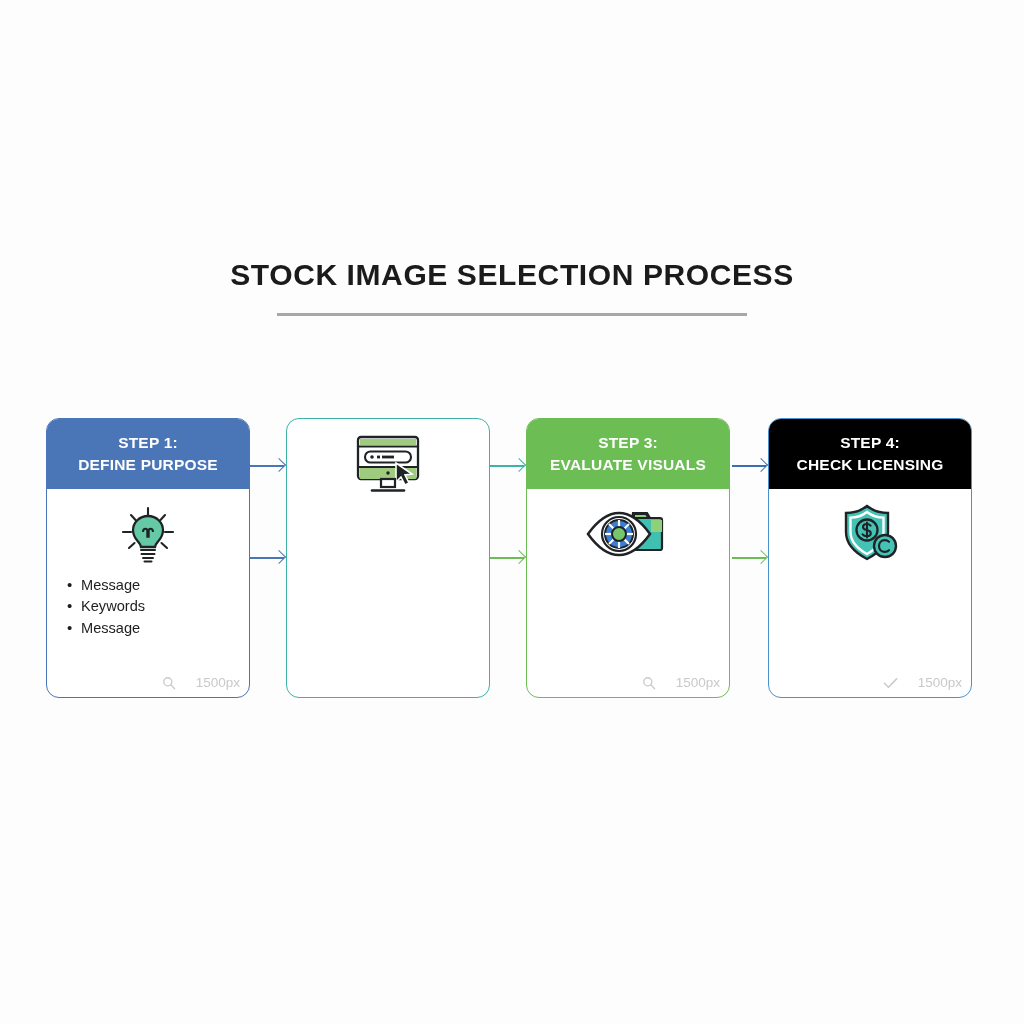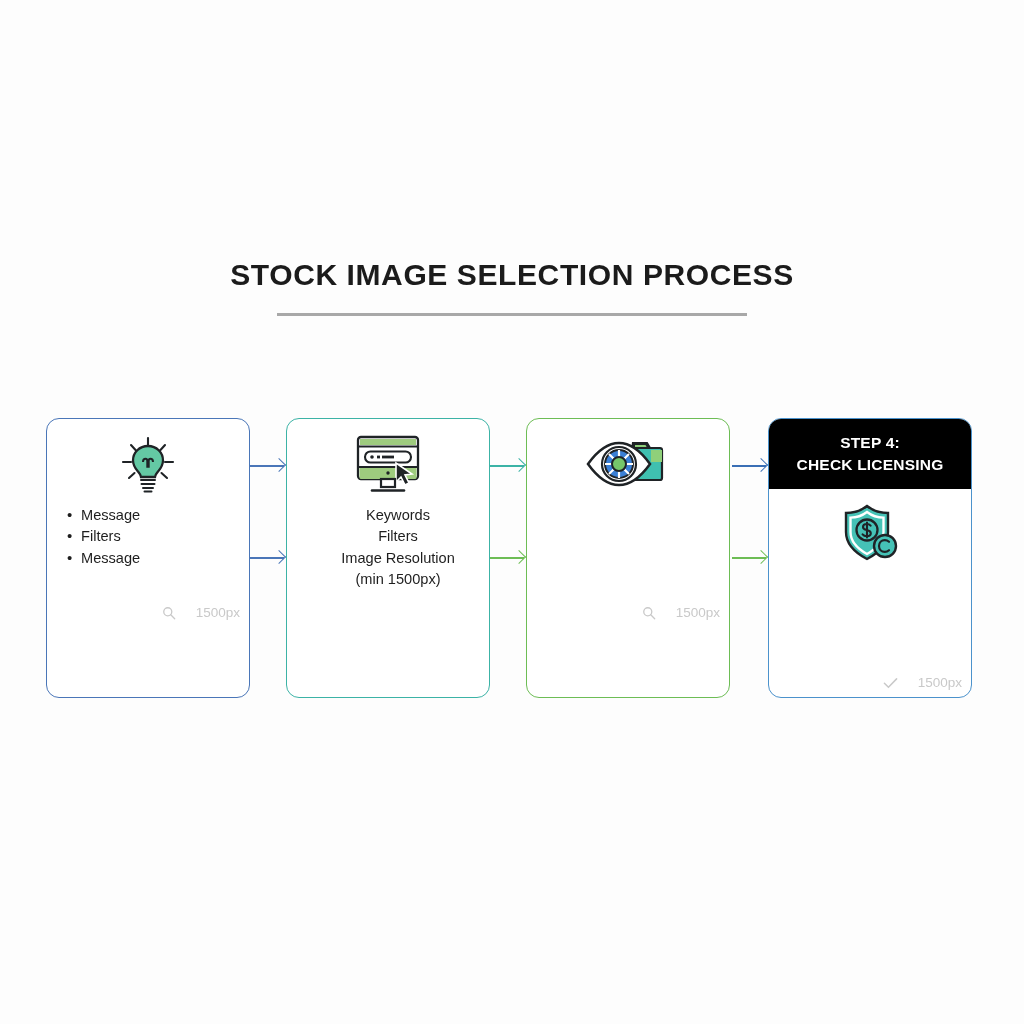--- a/index.html
+++ b/index.html
@@ -175,20 +175,24 @@
 <body>
 
 <div id="title-block">
   <div id="page-title">STOCK IMAGE SELECTION PROCESS</div>
   <div id="title-rule"></div>
 </div>
 
 <div id="flow-row">
 
   <div class="card c1">
+    <div class="card-header">
+      <span>STEP 1:</span>
+      <span>DEFINE PURPOSE</span>
+    </div>
     <div class="card-body">
       <div class="icon-wrap">
         <svg width="62" height="62" viewBox="0 0 62 62">
           <g stroke="#1f2326" stroke-width="2.1" stroke-linecap="round" fill="none">
             <line x1="31" y1="4" x2="31" y2="12"></line>
             <line x1="14" y1="11" x2="19" y2="16.5"></line>
             <line x1="48" y1="11" x2="43" y2="16.5"></line>
             <line x1="6" y1="28" x2="14" y2="28"></line>
             <line x1="56" y1="28" x2="48" y2="28"></line>
             <line x1="12" y1="44" x2="17.5" y2="39"></line>
@@ -200,21 +204,21 @@
             <line x1="24" y1="46" x2="38" y2="46"></line>
             <line x1="24.5" y1="50" x2="37.5" y2="50"></line>
             <line x1="26" y1="54" x2="36" y2="54"></line>
             <path d="M27.5 57.5h7"></path>
           </g>
         </svg>
       </div>
       <div class="body-text">
         <ul class="bullet-list">
           <li class="bullet">Message</li>
-          <li class="bullet">Filters</li>
+          <li class="bullet">Keywords</li>
           <li class="bullet">Message</li>
         </ul>
       </div>
       <div class="watermark">
         <span>
           <svg width="14" height="14" viewBox="0 0 16 16">
             <circle cx="6.6" cy="6.6" r="4.6" fill="none" stroke="#c9c9c9" stroke-width="1.5"></circle>
             <line x1="10" y1="10" x2="14.5" y2="14.5" stroke="#c9c9c9" stroke-width="1.5" stroke-linecap="round"></line>
           </svg>
         </span>
@@ -235,32 +239,28 @@
           <rect x="13" y="18.5" width="46" height="11" rx="5.5" fill="#ffffff" stroke="#1f2326" stroke-width="2.1"></rect>
           <circle cx="20" cy="24" r="1.8" fill="#1f2326"></circle>
           <rect x="25" y="22.6" width="3" height="2.8" fill="#1f2326"></rect>
           <rect x="30" y="22.6" width="12" height="2.8" fill="#1f2326"></rect>
           <circle cx="36" cy="40" r="1.7" fill="#1f2326"></circle>
           <path d="M44 30l0 19 5-5 4 8 4-2-4-8 7-1z" fill="#1f2326" stroke="#ffffff" stroke-width="1.6"></path>
           <rect x="29" y="46" width="14" height="8" fill="#ffffff" stroke="#1f2326" stroke-width="2.2"></rect>
           <line x1="20" y1="57.5" x2="52" y2="57.5" stroke="#1f2326" stroke-width="2.6" stroke-linecap="round"></line>
         </svg>
       </div>
-      <div class="body-text centered">
-        <ul class="bullet-list">
-          <li>Keywords</li>
-          <li>Filters</li>
-          <li>Image Resolution</li>
-          <li>(min 1500px)</li>
-        </ul>
-      </div>
     </div>
   </div>
 
   <div class="card c3">
+    <div class="card-header">
+      <span>STEP 3:</span>
+      <span>EVALUATE VISUALS</span>
+    </div>
     <div class="card-body">
       <div class="icon-wrap">
         <svg width="86" height="60" viewBox="0 0 86 60">
           <path d="M48 8h14l3 5h10a2 2 0 0 1 2 2v28a2 2 0 0 1-2 2H44z" fill="#3fc0b0" stroke="#1f2326" stroke-width="2.2"></path>
           <path d="M49 9h12l2.4 4H49z" fill="#8fd07a" stroke="#1f2326" stroke-width="2"></path>
           <path d="M66 15h11v12H66z" fill="#8fd07a"></path>
           <path d="M3 29c10-14 20-21 31-21s21 7 31 21c-10 14-20 21-31 21S13 43 3 29z" fill="#ffffff" stroke="#1f2326" stroke-width="2.5"></path>
           <circle cx="34" cy="29" r="17" fill="#ffffff" stroke="#1f2326" stroke-width="2.2"></circle>
           <circle cx="34" cy="29" r="14" fill="#3a7fd5" stroke="#1f2326" stroke-width="2"></circle>
           <g stroke="#ffffff" stroke-width="2.2" fill="none">

